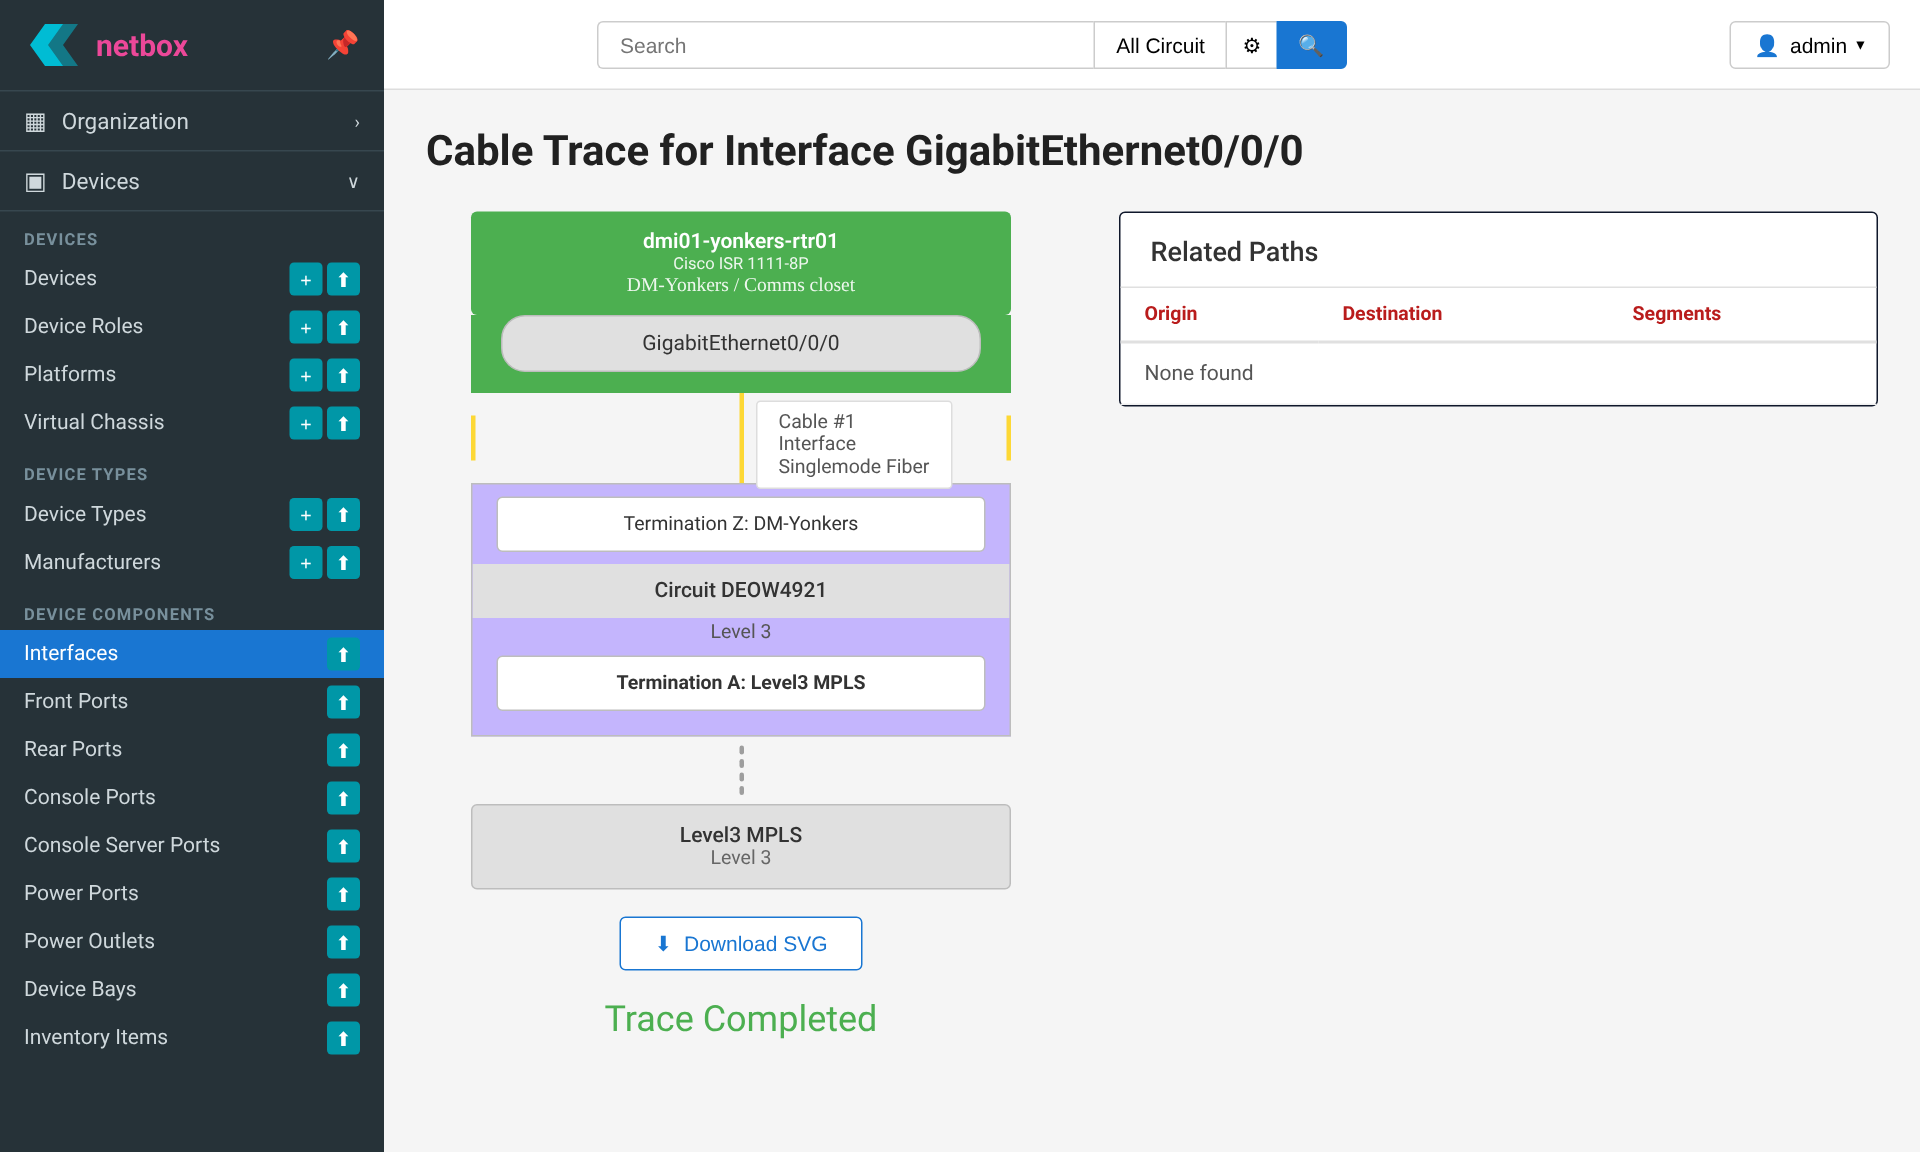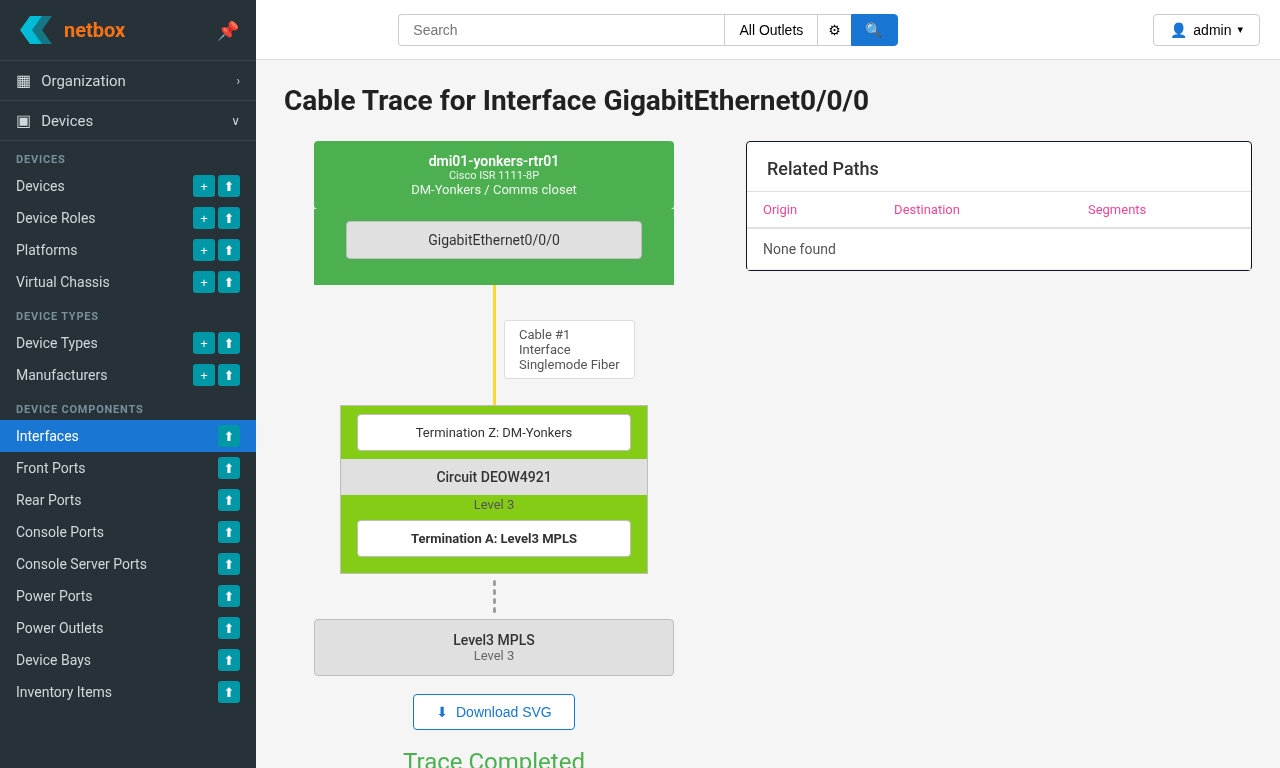--- a/index.html
+++ b/index.html
@@ -189,39 +189,39 @@
       background: #4caf50;
       color: #fff;
       border-radius: 4px;
       padding: 12px 16px;
       text-align: center;
       width: 360px;
       margin-bottom: 0;
     }
     .device-box-green .device-name { font-size: 14px; font-weight: 600; }
     .device-box-green .device-model { font-size: 11px; opacity: 0.9; }
-    .device-box-green .device-loc { font-size: 13px; opacity: 0.9; }
+    .device-box-green .device-loc { font-size: 13px; opacity: 0.9; font-family: Liberation Serif, serif; }
 
     .interface-box {
       background: #e0e0e0;
       border: 1px solid #bdbdbd;
-      border-radius: 4px;
+      border-radius: 16px;
       padding: 10px 16px;
       text-align: center;
       width: 320px;
       font-size: 14px;
       color: #333;
-      margin: 12px;
+      margin: 0;
     }
 
     .circuit-outer {
-      background: #84cc16;
+      background: #c4b5fd;
       border: 1px solid #bdbdbd;
       border-radius: 0;
-      width: 308px;
+      width: 360px;
       overflow: hidden;
     }
     .circuit-header {
       background: #e0e0e0;
       padding: 10px 16px;
       text-align: center;
       font-size: 14px;
       color: #333;
       font-weight: 500;
     }
@@ -305,22 +305,22 @@
       font-weight: 500;
       color: #333;
       padding: 16px 20px 12px;
       border-bottom: 1px solid #e0e0e0;
     }
     .rp-table { width: 100%; border-collapse: collapse; }
     .rp-table th {
       text-align: left;
       padding: 10px 16px;
       font-size: 13px;
-      font-weight: 400;
-      color: #ec4899;
+      font-weight: 700;
+      color: #b91c1c;
       border-bottom: 2px solid #e0e0e0;
     }
     .rp-table td {
       padding: 12px 16px;
       font-size: 14px;
       color: #555;
       border-bottom: 1px solid #f0f0f0;
     }
 
     
@@ -336,21 +336,21 @@
 <body>
 
 <div id="sidebar">
 
   <div class="sidebar-logo">
     <svg class="logo-icon" viewBox="0 0 40 40" fill="none" xmlns="http://www.w3.org/2000/svg">
       <rect width="40" height="40" rx="4" fill="none"></rect>
       <polygon points="4,20 14,6 26,6 16,20 26,34 14,34" fill="#00bcd4"></polygon>
       <polygon points="14,20 24,6 36,6 26,20 36,34 24,34" fill="#00bcd4" opacity="0.5"></polygon>
     </svg>
-    <span style="font-size:20px;font-weight:700;color:#f97316;">netbox</span>
+    <span style="font-size:20px;font-weight:700;color:#ec4899;">netbox</span>
     <span class="logo-pin">📌</span>
   </div>
 
   <div class="sidebar-nav-item">
     <span class="nav-icon">▦</span>
     <span>Organization</span>
     <span class="nav-chevron">›</span>
   </div>
   <div class="sidebar-nav-item">
     <span class="nav-icon">▣</span>
@@ -462,21 +462,21 @@
       <button class="btn-sm">⬆</button>
     </div>
   </div>
 </div>
 
 <div id="main">
 
   <div id="header">
     <div class="search-wrapper">
       <input class="search-input" type="text" placeholder="Search" style="">
-      <button class="search-type-btn">All Outlets</button>
+      <button class="search-type-btn">All Circuit</button>
       <button class="search-filter-btn">
         <span>⚙</span>
       </button>
       <button class="search-submit-btn">
         <span>🔍</span>
       </button>
     </div>
     <button class="admin-btn">
       <span>👤</span>
       <span>admin</span>
@@ -495,21 +495,21 @@
           <div class="device-box-green">
             <div class="device-name">dmi01-yonkers-rtr01</div>
             <div class="device-model">Cisco ISR 1111-8P</div>
             <div class="device-loc">DM-Yonkers / Comms closet</div>
           </div>
 
           <div style="background:#4caf50;width:360px;padding:0 20px 14px;display:flex;justify-content:center;">
             <div class="interface-box">GigabitEthernet0/0/0</div>
           </div>
 
-          <div style="position:relative;width:360px;display:flex;flex-direction:column;align-items:center;">
+          <div style="position:relative;width:360px;display:flex;flex-direction:row;align-items:center;">
             <div style="width:3px;height:30px;background:#fdd835;"></div>
 
             <div style="position:relative;width:100%;">
               <div style="width:3px;height:60px;background:#fdd835;margin:0 auto;"></div>
               <div style="position:absolute;left:calc(50% + 10px);top:5px;background:#fff;border:1px solid #ddd;border-radius:3px;padding:6px 14px;font-size:13px;color:#555;white-space:nowrap;">
                 <div>Cable #1</div>
                 <div>Interface</div>
                 <div>Singlemode Fiber</div>
               </div>
             </div>

